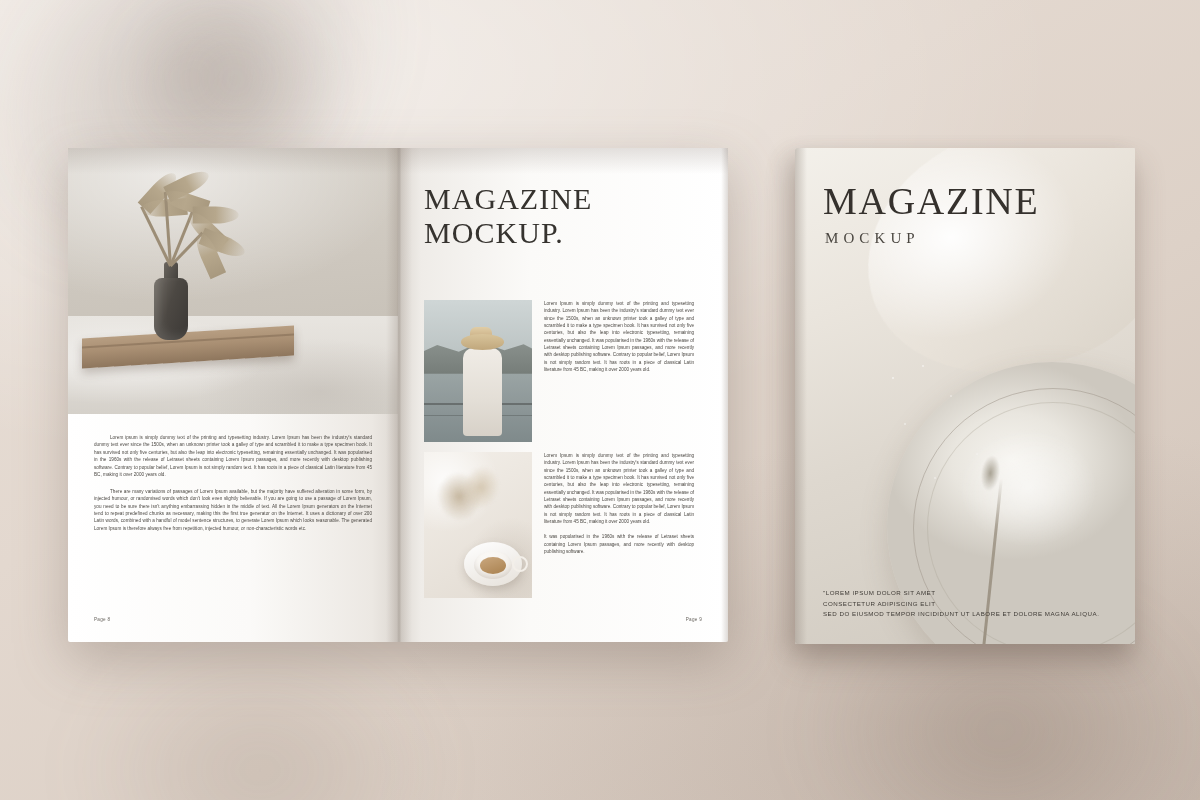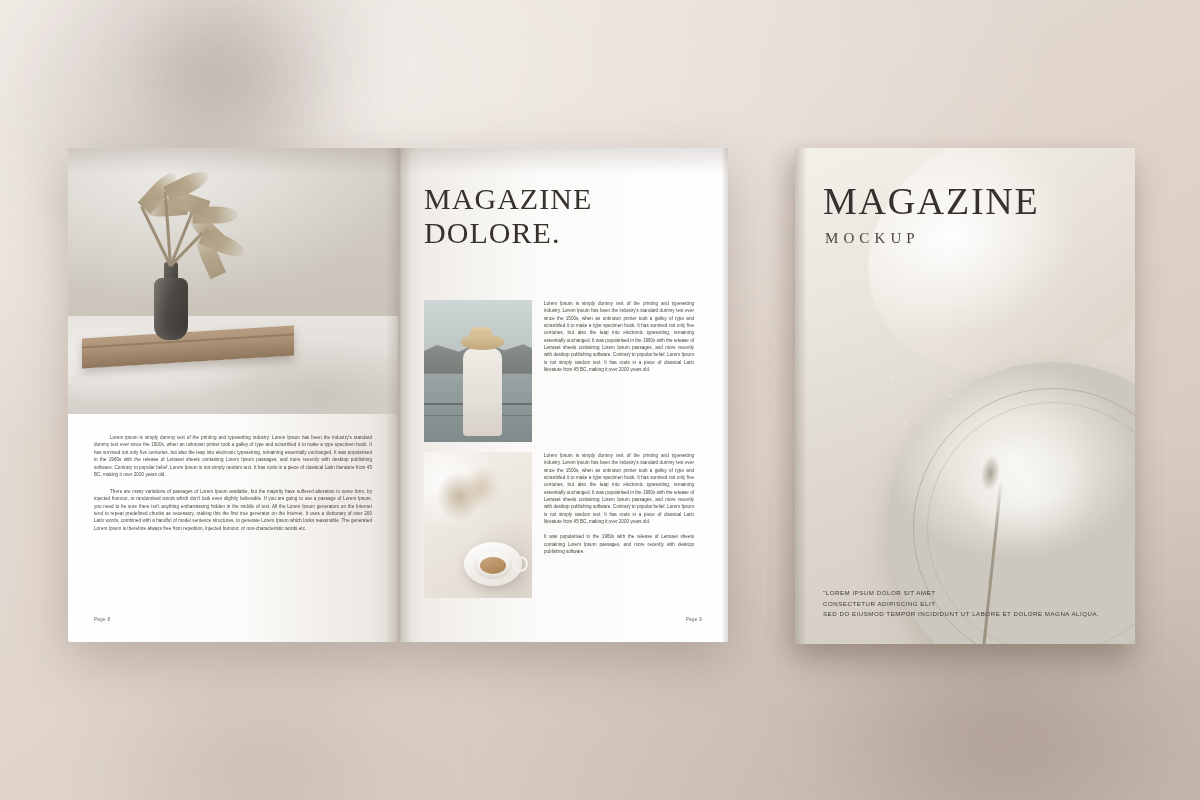--- a/index.html
+++ b/index.html
@@ -462,21 +462,21 @@
         <p>There are many variations of passages of Lorem Ipsum available, but the majority have suffered alteration in some form, by injected humour, or randomised words which don't look even slightly believable. If you are going to use a passage of Lorem Ipsum, you need to be sure there isn't anything embarrassing hidden in the middle of text. All the Lorem Ipsum generators on the Internet tend to repeat predefined chunks as necessary, making this the first true generator on the Internet. It uses a dictionary of over 200 Latin words, combined with a handful of model sentence structures, to generate Lorem Ipsum which looks reasonable. The generated Lorem Ipsum is therefore always free from repetition, injected humour, or non-characteristic words etc.</p>
       </div>
 
       <div class="folio folio-left">Page 8</div>
     </div>
 
     <div class="page page-right">
 
       <div class="rp-title">
         <span class="l1">MAGAZINE</span>
-        <span class="l2">DOLORE.</span>
+        <span class="l2">MOCKUP.</span>
       </div>
 
       <div class="photo photo-woman">
         <div class="ww-sky"></div>
         <div class="ww-hill"></div>
         <div class="ww-water"></div>
         <div class="ww-rail"></div>
         <div class="ww-rail2"></div>
         <div class="ww-body"></div>
         <div class="ww-hat-crown"></div>

